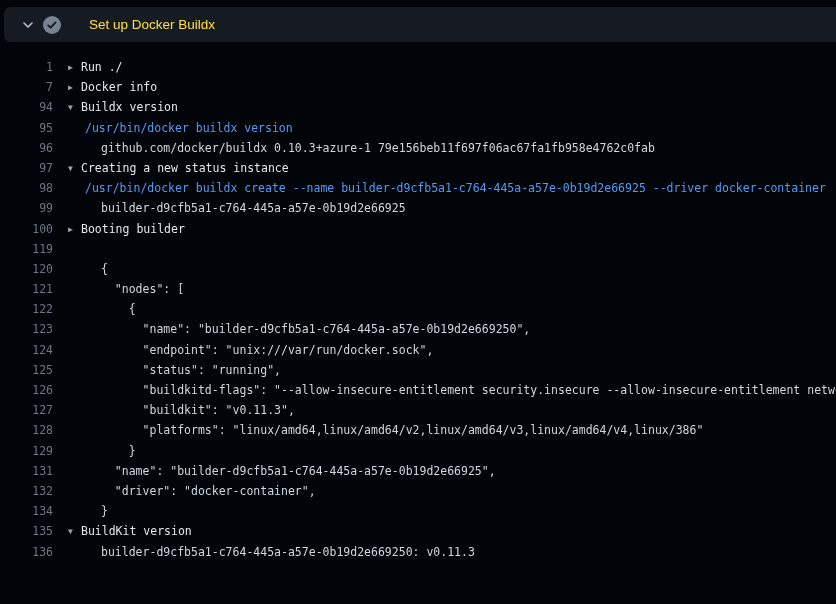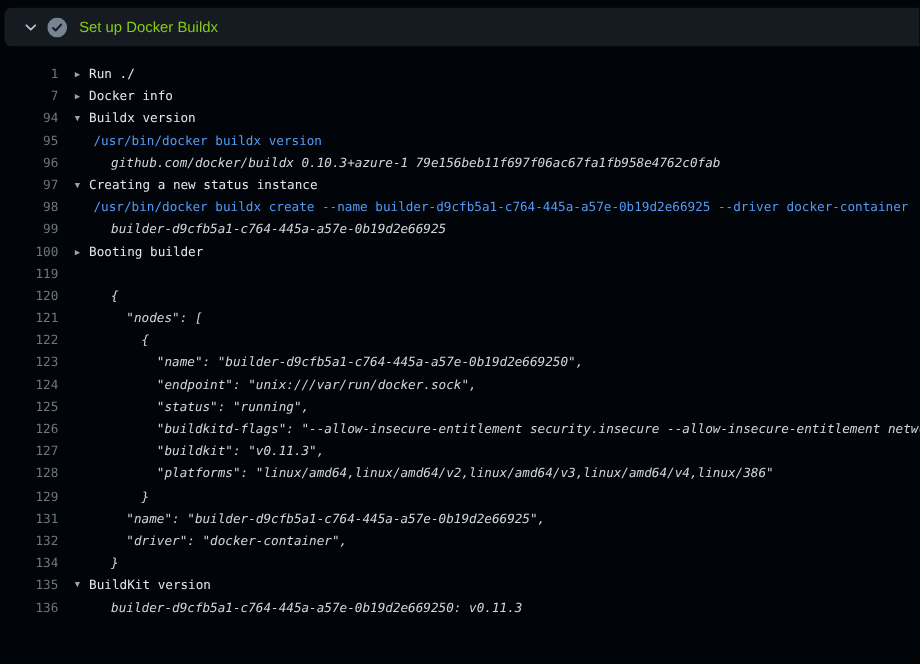--- a/index.html
+++ b/index.html
@@ -38,25 +38,25 @@
     flex: none;
   }
   .status {
     margin-left: 8px;
     width: 18px;
     height: 18px;
     display: inline-flex;
     flex: none;
   }
   .step-title {
-    margin-left: 11px;
+    margin-left: 28px;
     font-family: "Liberation Sans", "DejaVu Sans", sans-serif;
     font-size: 13.5px;
     font-weight: 400;
-    color: #84cc16;
+    color: #fde047;
     white-space: nowrap;
   }
   .log {
     position: absolute;
     left: 0;
     top: 57px;
     width: 836px;
     font-family: "DejaVu Sans Mono", "Liberation Mono", monospace;
     font-size: 11.5px;
     line-height: 20.2px;
@@ -72,21 +72,21 @@
     width: 53px;
     text-align: right;
     color: #6e7681;
     cursor: pointer;
   }
   .content {
     flex: none;
     padding-left: 15px;
     white-space: pre;
   }
-  .content.output { padding-left: 48px; color: #d0d7de; font-style: italic; }
+  .content.output { padding-left: 48px; color: #d0d7de; }
   .content.command { padding-left: 32px; color: #539bf5; }
   .content.group { color: #e2e8ee; cursor: pointer; }
   .arrow {
     display: inline-block;
     width: 13px;
     font-size: 8px;
     color: #99a3ad;
     vertical-align: 1px;
   }
 </style>

